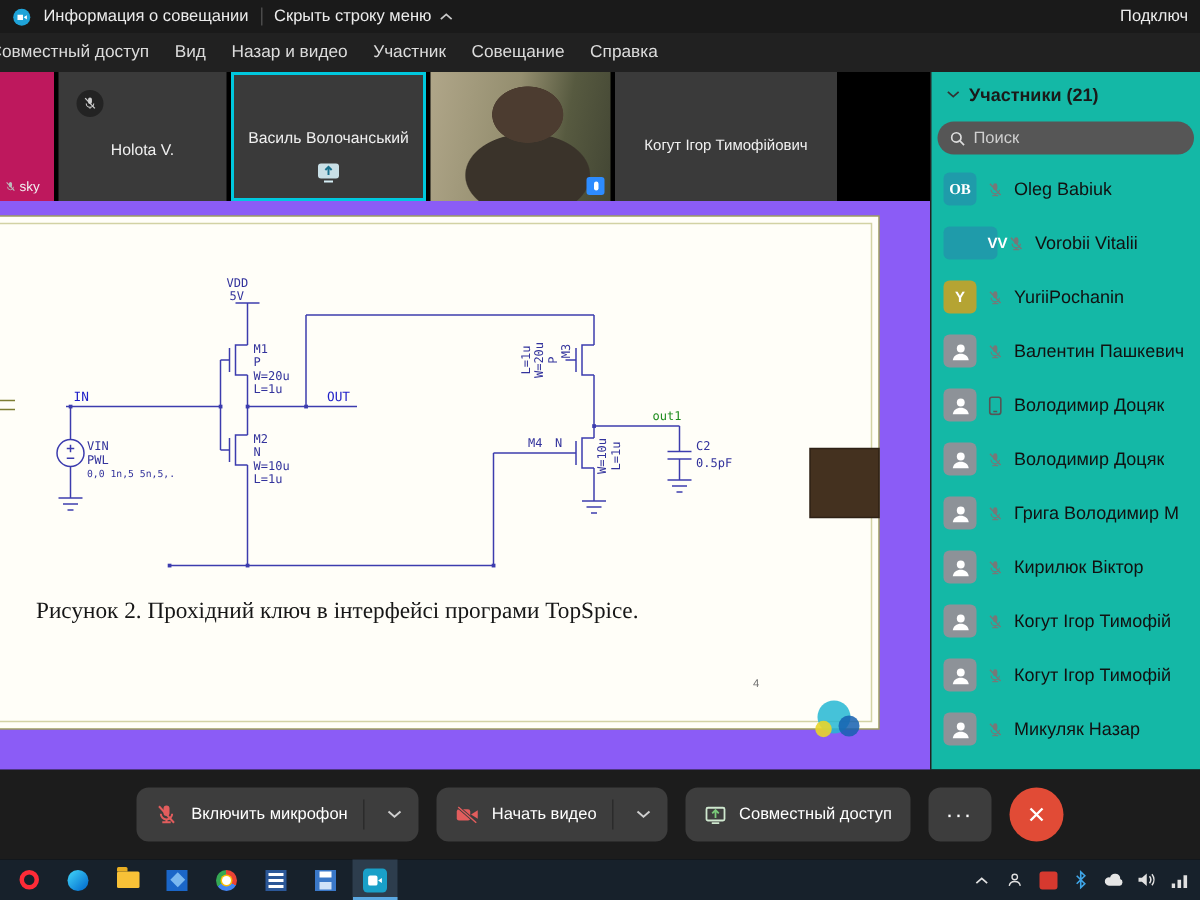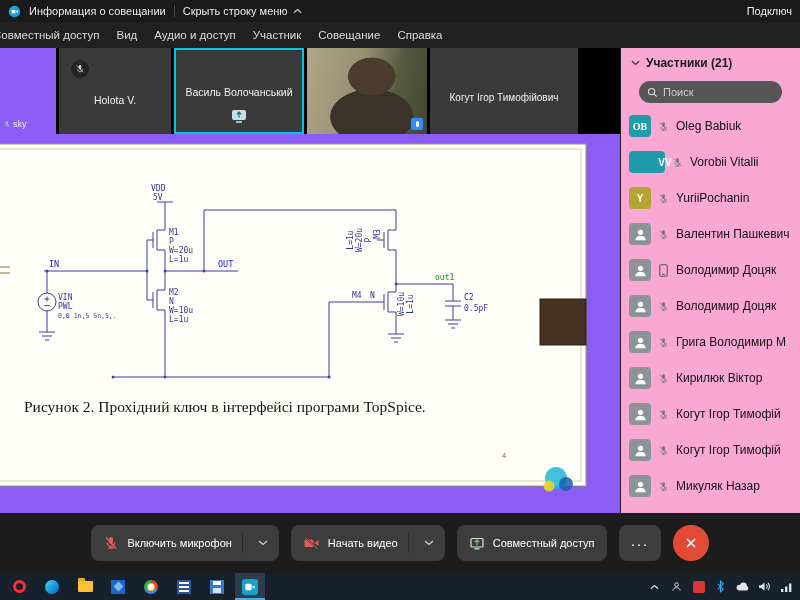--- a/index.html
+++ b/index.html
@@ -17,21 +17,21 @@
   .menu-item{white-space:nowrap}
   .menu-item:first-child{margin-left:-7px}
 
   .content-row{flex:1;display:flex;min-height:0}
   .left-col{width:620px;display:flex;flex-direction:column;background:#0c0c0c}
 
   
   .video-strip{flex:0 0 86px;display:flex;gap:3px;background:#000}
   .tile{position:relative;background:#3a3a3a;height:86px;flex:0 0 auto;overflow:hidden}
   .tile-name{position:absolute;left:0;right:0;text-align:center;color:#f0f0f0;font-size:10.5px;white-space:nowrap;overflow:hidden}
-  .t0{width:56px;background:#8b5cf6}
+  .t0{width:36px;background:#be185d}
   .t0 .tile-name{bottom:5px;left:3px;right:auto;font-size:9px;display:flex;align-items:center;gap:2px}
   .t1{width:112px}
   .t1 .tile-name{top:46px}
   .t2{width:130px;border:2px solid #00c8de}
   .t2 .tile-name{top:36px}
   .t3{width:120px;background:
       radial-gradient(ellipse 24px 19px at 54% 33%, #4c3c30 98%, transparent),
       radial-gradient(ellipse 42px 28px at 54% 80%, #3a332a 98%, transparent),
       linear-gradient(100deg,#b0a689 0%,#948e6f 45%,#575a40 72%,#434634 100%)}
   .t4{width:148px}
@@ -39,23 +39,23 @@
   .tile-mic-badge{position:absolute;top:12px;left:12px;width:18px;height:18px;border-radius:50%;background:#232323;display:flex;align-items:center;justify-content:center}
   .tile-share{position:absolute;bottom:5px;left:50%;transform:translateX(-50%)}
   .tile-badge-br{position:absolute;right:4px;bottom:4px;width:12px;height:12px;border-radius:2px;background:#2d8cff;display:flex;align-items:center;justify-content:center}
   .tile-badge-br i{display:block;width:3px;height:6px;background:#fff;border-radius:2px}
 
   
   .shared-screen{flex:1;position:relative;background:#8b5cf6}
   .slide-svg{position:absolute;inset:0;width:620px;height:379px}
 
   
-  .participants-panel{width:180px;background:#f9a8d4;display:flex;flex-direction:column;border-left:1px solid #222}
+  .participants-panel{width:180px;background:#14b8a6;display:flex;flex-direction:column;border-left:1px solid #222}
   .pp-header{flex:0 0 30px;display:flex;align-items:center;gap:6px;padding:0 10px;font-size:12px;font-weight:700;color:#1a1a1a}
-  .pp-search{flex:0 0 30px;padding:3px 18px 5px}
+  .pp-search{flex:0 0 30px;padding:3px 4px 5px}
   .pp-search-box{height:22px;background:#565656;border-radius:12px;display:flex;align-items:center;gap:5px;padding:0 8px}
   .pp-search-box input{border:none;outline:none;background:transparent;color:#eee;font-size:11px;width:100%;font-family:"Liberation Sans",sans-serif}
   .pp-search-box input::placeholder{color:#cfcfcf}
   .pp-list{flex:1;overflow:hidden}
   .pp-row{height:36px;display:flex;align-items:center;gap:6px;padding:0 8px}
   .avatar{width:22px;height:22px;border-radius:4px;background:#8d9298;color:#fff;font-size:10px;font-weight:700;display:flex;align-items:center;justify-content:center;flex:0 0 22px}
   .row-icon{width:13px;flex:0 0 13px;display:flex;justify-content:center}
   .pp-name{font-size:12px;color:#111;white-space:nowrap;overflow:hidden}
 
   
@@ -115,21 +115,21 @@
     </span>
     <span class="mi-spacer"></span>
     <span class="mi-item">
       <span>Подключ</span>
     </span>
   </div>
 
   <div class="menu-bar">
     <span class="menu-item">Совместный доступ</span>
     <span class="menu-item">Вид</span>
-    <span class="menu-item">Аудио и доступ</span>
+    <span class="menu-item">Назар и видео</span>
     <span class="menu-item">Участник</span>
     <span class="menu-item">Совещание</span>
     <span class="menu-item">Справка</span>
   </div>
 
   <div class="content-row">
     <div class="left-col">
 
       <div class="video-strip">
         <div class="tile t0">

